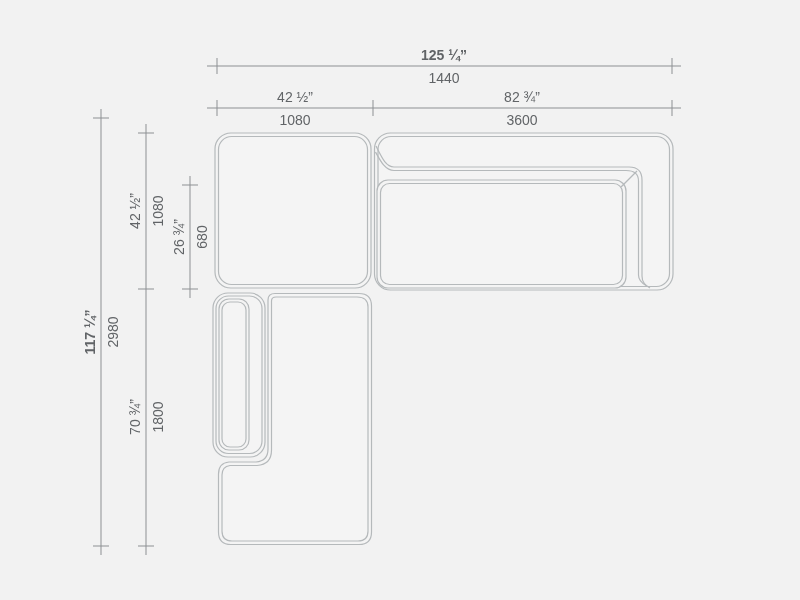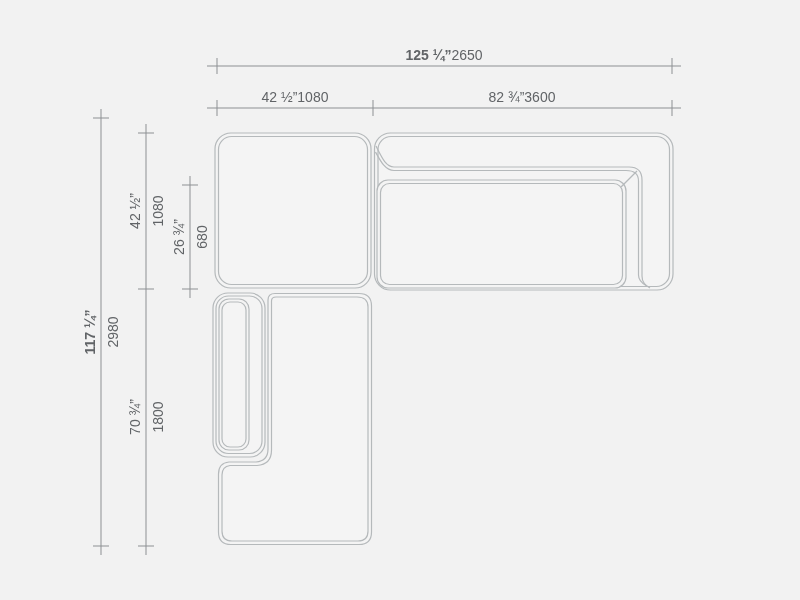--- a/index.html
+++ b/index.html
@@ -9,21 +9,21 @@
     background:var(--background,#f2f2f2);
     font-family:"Liberation Sans", sans-serif;
     overflow:hidden;
   }
   svg.linework{position:absolute;left:0;top:0;}
   .dim{stroke:var(--dimension-line,#8d9093);stroke-width:1;fill:none;}
   .sofa-shape{stroke:var(--shape-line,#b5b9bb);stroke-width:1.2;fill:var(--shape-fill,#f4f4f4);}
   .sofa-line{stroke:var(--shape-line,#b5b9bb);stroke-width:1.2;fill:none;}
   .dim-label-h{
     position:absolute;
-    display:flex;flex-direction:row;align-items:center;row-gap:9px;
+    display:flex;flex-direction:column;align-items:center;row-gap:9px;
     transform:translateX(-50%);
     font-size:14px;line-height:14px;color:var(--text,#616467);
     white-space:nowrap;
   }
   .dim-label-v{
     position:absolute;
     display:flex;flex-direction:column;align-items:center;row-gap:9px;
     transform:translate(-50%,-50%) rotate(-90deg);
     font-size:14px;line-height:14px;color:var(--text,#616467);
     white-space:nowrap;
@@ -86,21 +86,21 @@
       <line class="dim" x1="138" y1="546" x2="154" y2="546"></line>
 
       <line class="dim" x1="190" y1="176" x2="190" y2="298"></line>
       <line class="dim" x1="182" y1="185" x2="198" y2="185"></line>
       <line class="dim" x1="182" y1="289" x2="198" y2="289"></line>
     </g>
   </svg>
 
   <div class="dim-label-h" style="left:444px;top:48px;">
     <span class="em">125 ¼”</span>
-    <span>2650</span>
+    <span>1440</span>
   </div>
 
   <div class="dim-label-h" style="left:295px;top:90px;">
     <span>42 ½”</span>
     <span>1080</span>
   </div>
 
   <div class="dim-label-h" style="left:522px;top:90px;">
     <span>82 ¾”</span>
     <span>3600</span>

